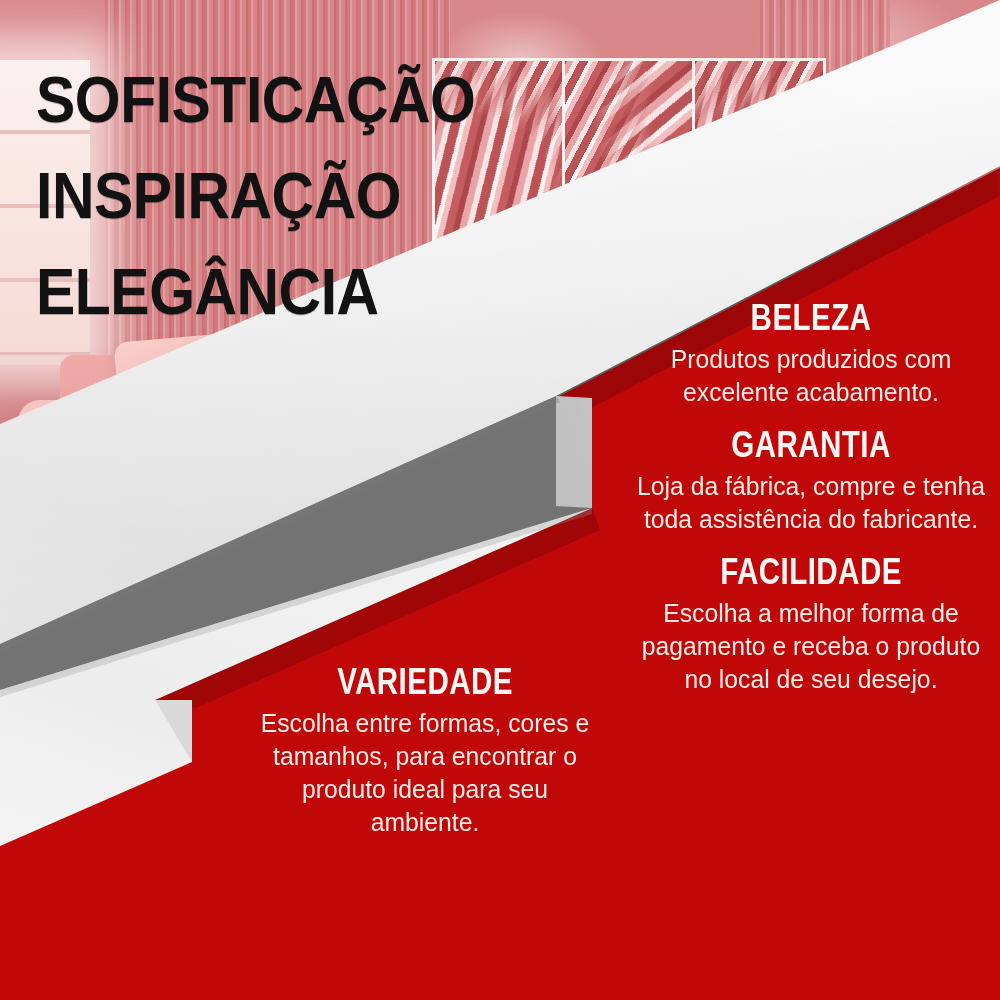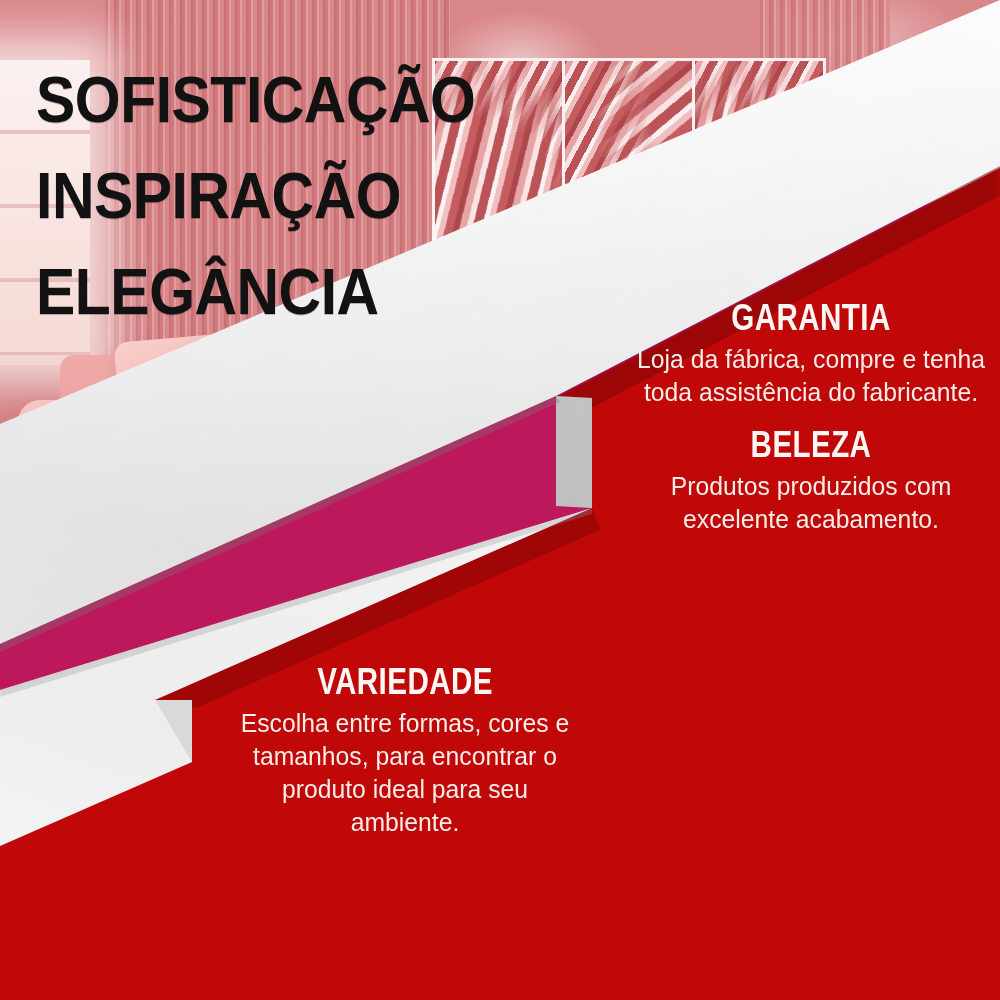--- a/index.html
+++ b/index.html
@@ -1,21 +1,21 @@
 <!DOCTYPE html>
 <html><head>
 <meta charset="utf-8">
 <style>
   html,body{margin:0;padding:0;}
   body{
     width:1000px;height:1000px;overflow:hidden;
     font-family:"Liberation Sans", sans-serif;
     background:#C00808;
   }
-  #stage{position:relative;width:1000px;height:852px;overflow:hidden;background:#be185d;}
+  #stage{position:relative;width:1000px;height:852px;overflow:hidden;background:#737373;}
 
   
   #photo{
     position:absolute;left:0;top:0;width:1000px;height:1000px;
     overflow:hidden;
     clip-path:polygon(0 0, 1000px 0, 1000px 170px, 0 640px);
   }
   .ph-wall{
     position:absolute;left:0;top:0;width:1000px;height:560px;
     background:linear-gradient(180deg,#d98a8c 0%,#d58486 45%,#cf7d80 100%);
@@ -262,21 +262,21 @@
   #shadow2{
     left:0;top:0;width:1000px;height:1000px;z-index:19;
     clip-path:polygon(592px 508px, 600px 530px, 196px 708px, 155px 700px);
     background:rgba(0,0,0,.16);
     filter:blur(5px);
   }
 
   
   .col{position:absolute;z-index:40;text-align:center;color:#F6EDEA;}
   #col-right{left:628px;top:298px;width:366px;}
-  #col-left{left:220px;top:662px;width:370px;}
+  #col-left{left:240px;top:662px;width:370px;}
 
   .feat{margin-bottom:4px;}
   .feat h3{
     margin:0 0 5px 0;
     font-family:"Liberation Sans", sans-serif;
     font-weight:700;
     font-size:37px;
     line-height:40px;
     letter-spacing:.5px;
     color:#FCF6F4;
@@ -356,26 +356,30 @@
   <div class="ribbon" id="crease2"></div>
 
   <div id="headline">
     <div>SOFISTICAÇÃO</div>
     <div>INSPIRAÇÃO</div>
     <div>ELEGÂNCIA</div>
   </div>
 
   <div class="col" id="col-right">
     <div class="feat">
+      <h3>BELEZA</h3>
+      <p>Produtos produzidos com excelente acabamento.</p>
+    </div>
+    <div class="feat">
       <h3>GARANTIA</h3>
       <p>Loja da fábrica, compre e tenha toda assistência do fabricante.</p>
     </div>
     <div class="feat">
-      <h3>BELEZA</h3>
-      <p>Produtos produzidos com excelente acabamento.</p>
+      <h3>FACILIDADE</h3>
+      <p>Escolha a melhor forma de pagamento e receba o produto no local de seu desejo.</p>
     </div>
   </div>
 
   <div class="col" id="col-left">
     <div class="feat">
       <h3>VARIEDADE</h3>
       <p>Escolha entre formas, cores e tamanhos, para encontrar o produto ideal para seu ambiente.</p>
     </div>
   </div>
 

